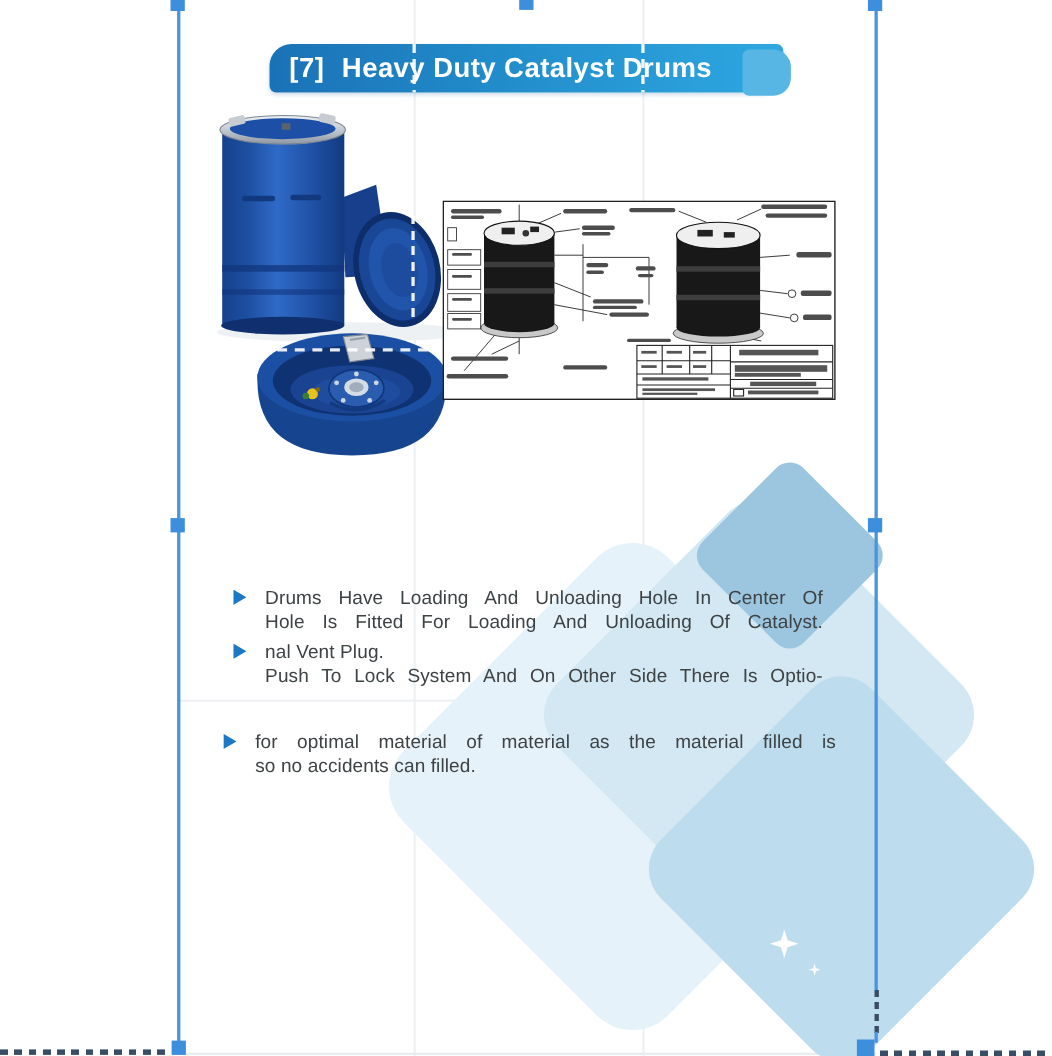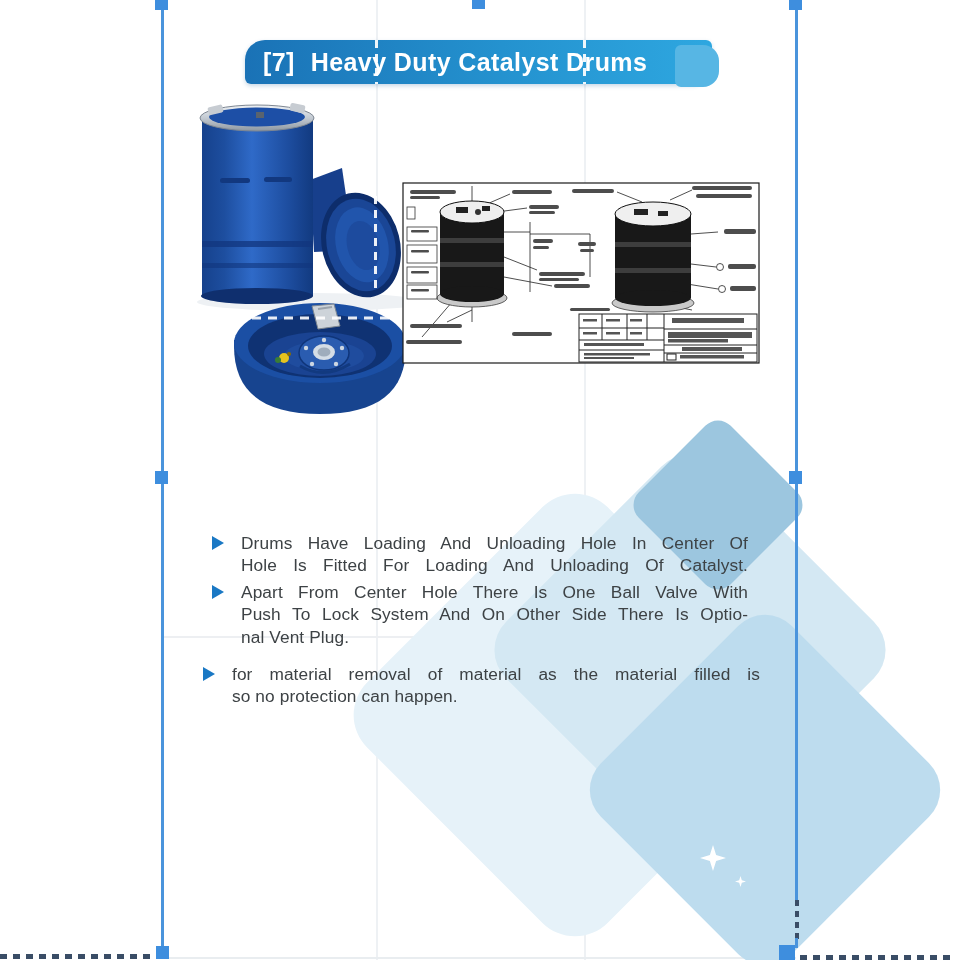--- a/index.html
+++ b/index.html
@@ -246,30 +246,29 @@
     <div class="bullet b2">
       <span class="tri"></span>
       <div class="btxt">
         <div class="ln">Drums Have Loading And Unloading Hole In Center Of</div>
         <div class="ln">Hole Is Fitted For Loading And Unloading Of Catalyst.</div>
       </div>
     </div>
     <div class="bullet b3">
       <span class="tri"></span>
       <div class="btxt">
-        <div class="ln">Apart From Center Hole There Is One Ball Valve With</div>
+        <div class="ln end">nal Vent Plug.</div>
         <div class="ln">Push To Lock System And On Other Side There Is Optio-</div>
-        <div class="ln end">nal Vent Plug.</div>
       </div>
     </div>
     <div class="bullet b4">
       <span class="tri"></span>
       <div class="btxt">
-        <div class="ln">for material removal of material as the material filled is</div>
-        <div class="ln end">so no protection can happen.</div>
+        <div class="ln">for optimal material of material as the material filled is</div>
+        <div class="ln end">so no accidents can filled.</div>
       </div>
     </div>
   </div>
 
   <div class="vblue" style="left:161px;top:0;height:948px;"></div>
   <div class="vblue" style="left:795px;top:0;height:900px;"></div>
   <div class="ndashv" style="left:795px;top:900px;height:40px;"></div>
   <div class="vblue" style="left:795px;top:938px;height:10px;"></div>
   <div class="ndashh" style="left:0;top:954px;width:155px;"></div>
   <div class="ndashh" style="left:800px;top:955px;width:156px;"></div>

